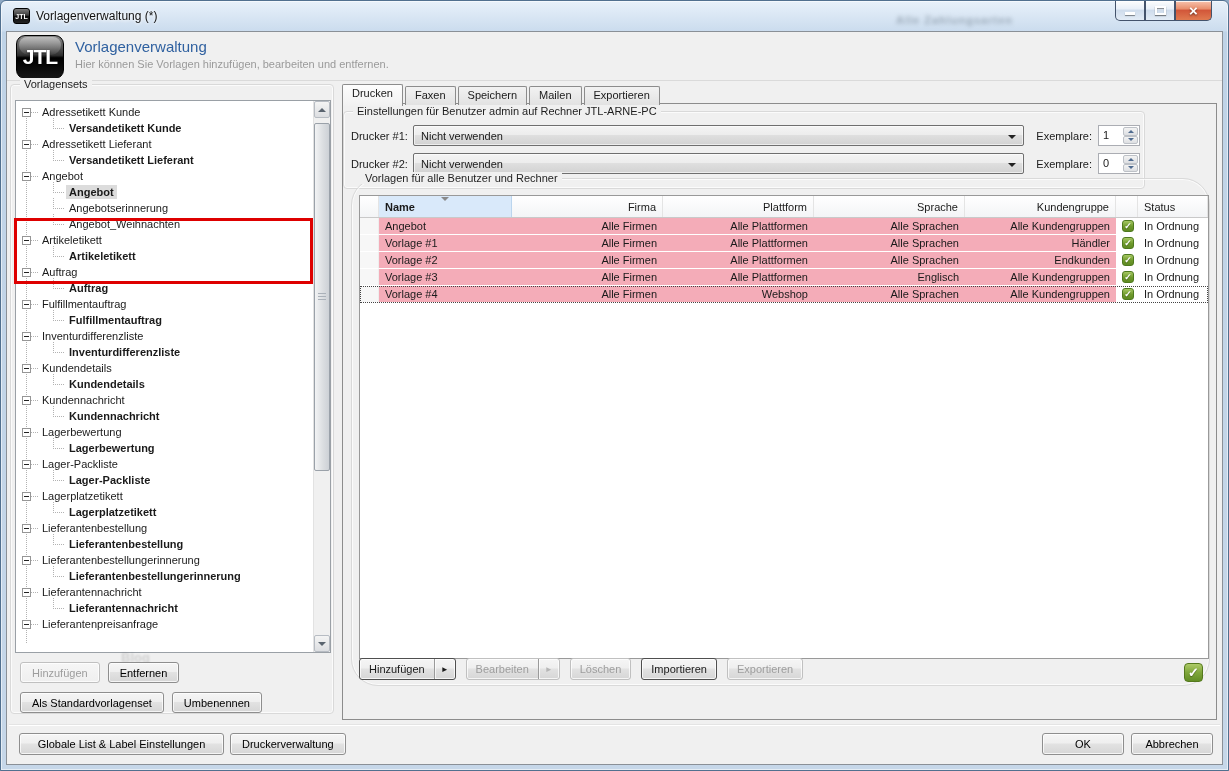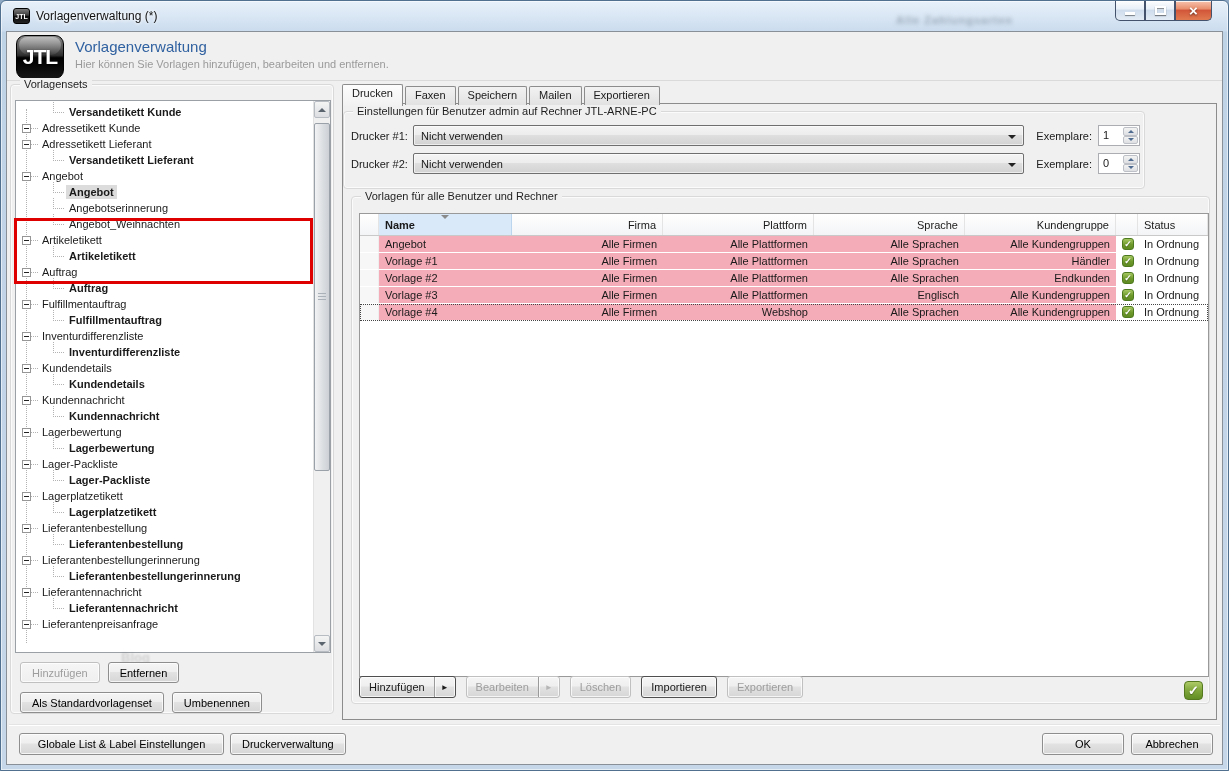--- a/index.html
+++ b/index.html
@@ -104,21 +104,21 @@
   .spinner { width:42px; height:21px; border:1px solid #ABADB3; background:#fff; position:relative; flex:none; }
   .spin-val { position:absolute; left:4px; top:3px; }
   .spin-btns { position:absolute; right:1px; top:1px; bottom:1px; width:15px; display:flex; flex-direction:column; }
   .spin-b { flex:1; border:1px solid #BDC1C7; border-radius:2px; background:linear-gradient(#F3F3F3,#DDDFE2);
     display:flex; align-items:center; justify-content:center; }
   .spin-b span { width:0; height:0; border-left:3px solid transparent; border-right:3px solid transparent; }
   .spin-b.up span { border-bottom:3px solid #4F6B8F; }
   .spin-b.down span { border-top:3px solid #4F6B8F; }
 
   
-  .gbox.templates { left:8px; top:92px; width:859px; height:508px; }
+  .gbox.templates { left:8px; top:74px; width:859px; height:508px;border-radius:27px; }
   .table { position:absolute; left:7px; top:16px; width:850px; height:464px; background:#fff; border:1px solid #999; }
   .t-head, .t-row { display:grid; grid-template-columns:19px 133px 151px 151px 151px 151px 22px auto; }
   .t-head { height:22px; border-bottom:1px solid #C9C9C9; background:linear-gradient(#FFFFFF,#F3F4F6); }
   .hc { display:flex; align-items:center; padding:0 6px; border-right:1px solid #E4E4E4; position:relative; overflow:hidden; }
   .hc.right { justify-content:flex-end; }
   .hc.sorted { background:#D9E9FA; border-right:1px solid #BBD5EE;font-weight:bold; }
   .sort-glyph { display:none; }
   .hc.sorted .sort-glyph { display:block; position:absolute; top:1px; left:50%; margin-left:-4px; width:0; height:0;
     border-left:4px solid transparent; border-right:4px solid transparent; border-top:4px solid #8a8a8a; }
   .t-row { height:17px; }
@@ -182,30 +182,30 @@
       <div class="banner-title">Vorlagenverwaltung</div>
       <div class="banner-sub">Hier können Sie Vorlagen hinzufügen, bearbeiten und entfernen.</div>
     </div>
 
     <div class="gbox sets">
       <span class="gbox-label">Vorlagensets</span>
 
       <div class="treebox">
         <div class="tree">
 
+            <div class="tree-row parent">
+              <span class="expander"></span>
+              <span class="elbow"></span>
+              <span class="tree-label">Adressetikett Kunde</span>
+            </div>
+
             <div class="tree-row bold">
 
               <span class="elbow"></span>
               <span class="tree-label">Versandetikett Kunde</span>
-            </div>
-
-            <div class="tree-row parent">
-              <span class="expander"></span>
-              <span class="elbow"></span>
-              <span class="tree-label">Adressetikett Kunde</span>
             </div>
 
             <div class="tree-row parent">
               <span class="expander"></span>
               <span class="elbow"></span>
               <span class="tree-label">Adressetikett Lieferant</span>
             </div>
 
             <div class="tree-row bold">
 

